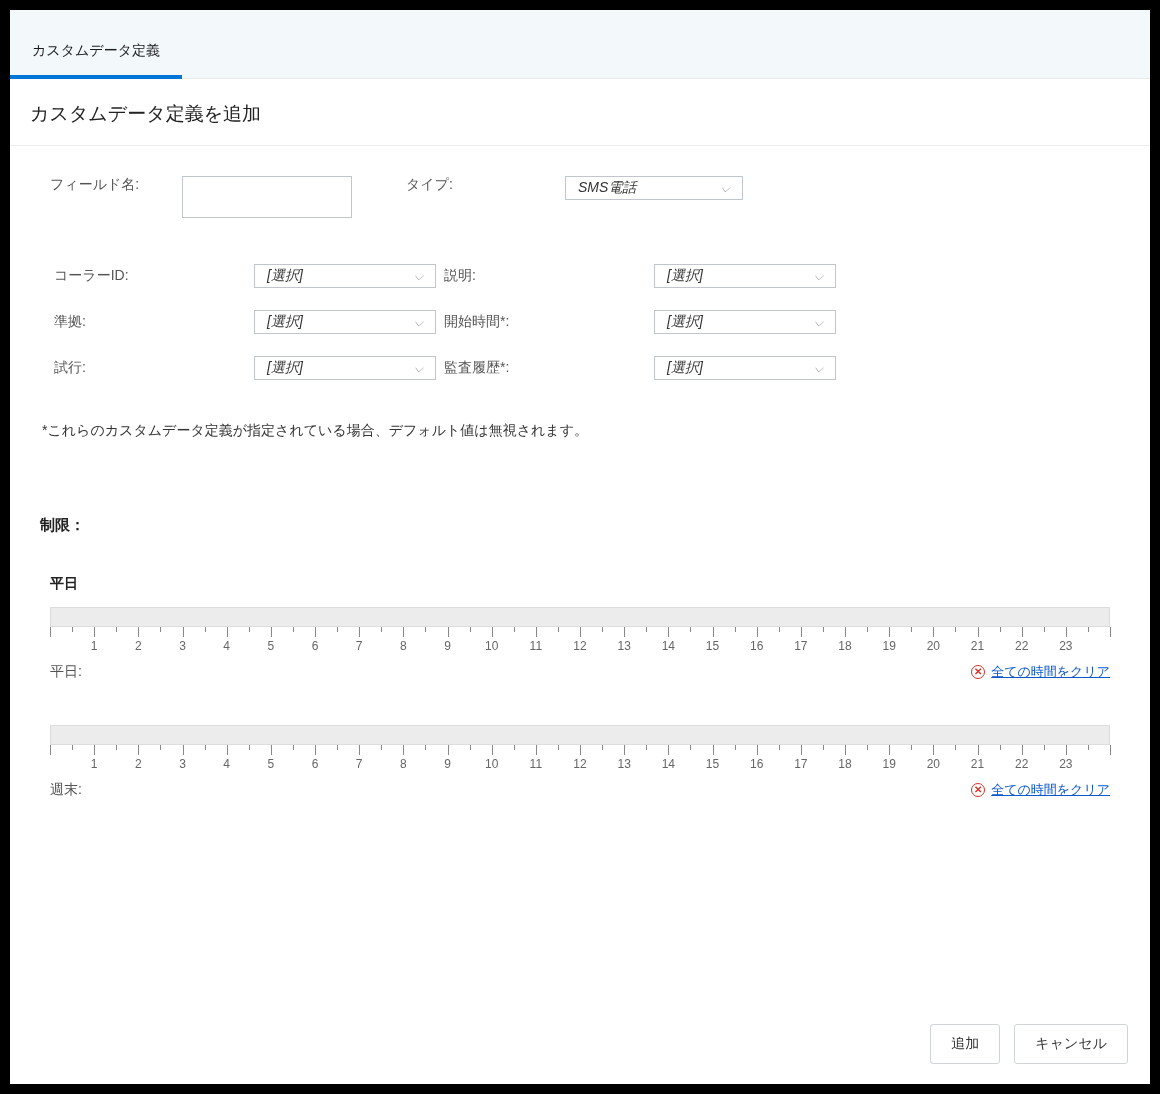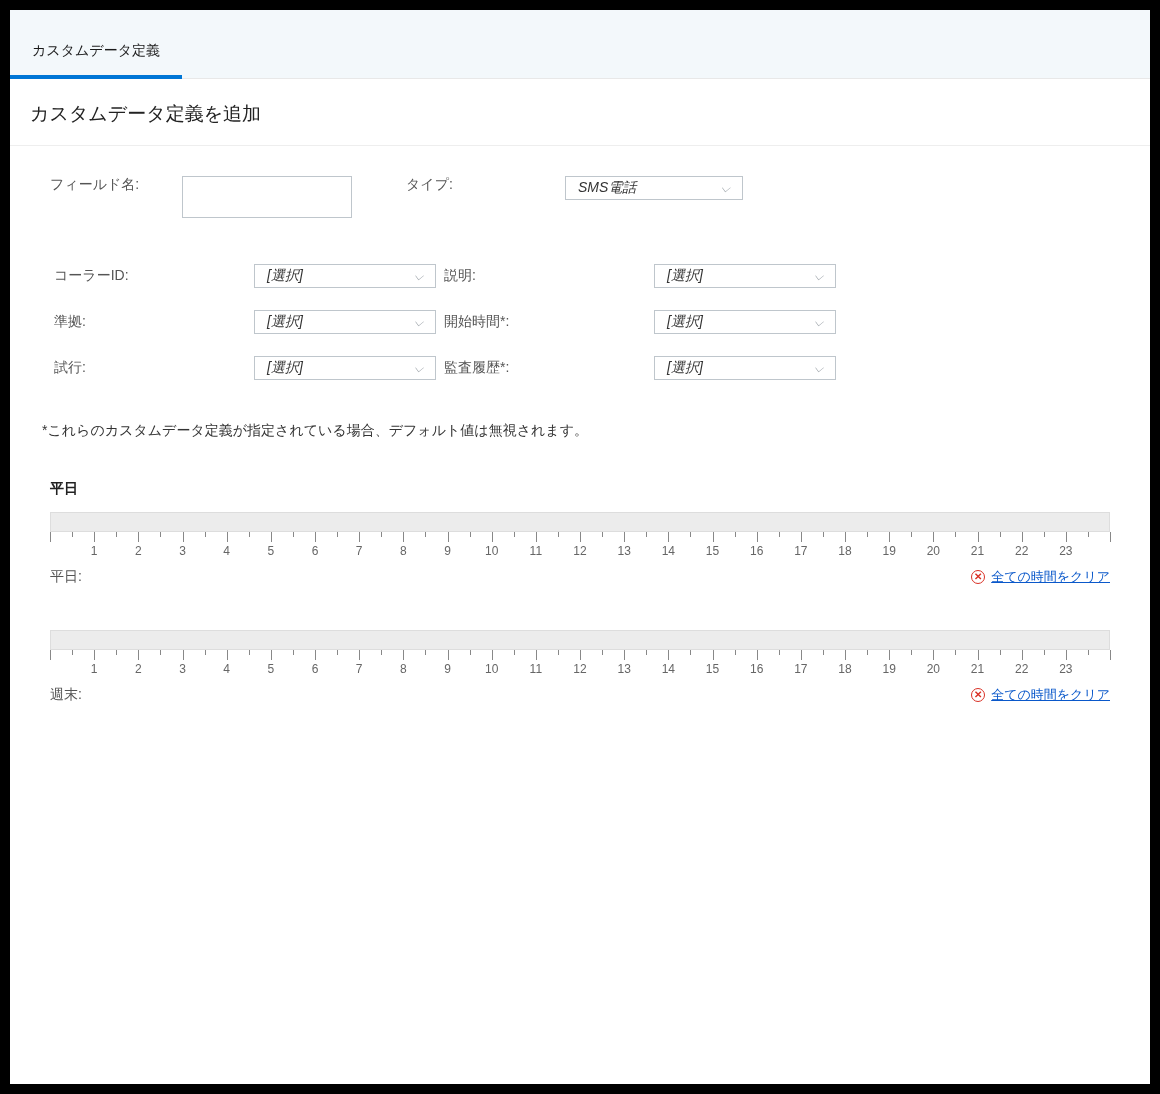--- a/index.html
+++ b/index.html
@@ -274,20 +274,21 @@
         <div style="width:50px"></div>
         <div class="select">
           <span class="val">[選択]</span>
           <span class="chev">⌵</span>
         </div>
       </div>
     </div>
 
     <div class="note">*これらのカスタムデータ定義が指定されている場合、デフォルト値は無視されます。</div>
 
+    <div class="restrict-title">制限：</div>
   </div>
 
   <div class="sched-block">
     <div class="sched-heading">平日</div>
     <div class="ruler-wrap">
       <div class="ruler-bar"></div>
       <div class="ruler-ticks">
           <div class="tick major" style="left: 0px;"></div>
           <div class="tick minor" style="left: 22.0833px;"></div>
           <div class="tick major" style="left: 44.1667px;"></div>
@@ -451,13 +452,17 @@
     </div>
     <div class="sched-footer">
       <div class="sched-footer-label">週末:</div>
       <div class="clear-wrap">
         <span class="x-icon">✕</span>
         <a class="clear-link">全ての時間をクリア</a>
       </div>
     </div>
   </div>
 
+  <div class="footer">
+    <button class="btn">追加</button>
+    <button class="btn">キャンセル</button>
+  </div>
 </div>
 
 </body></html>

